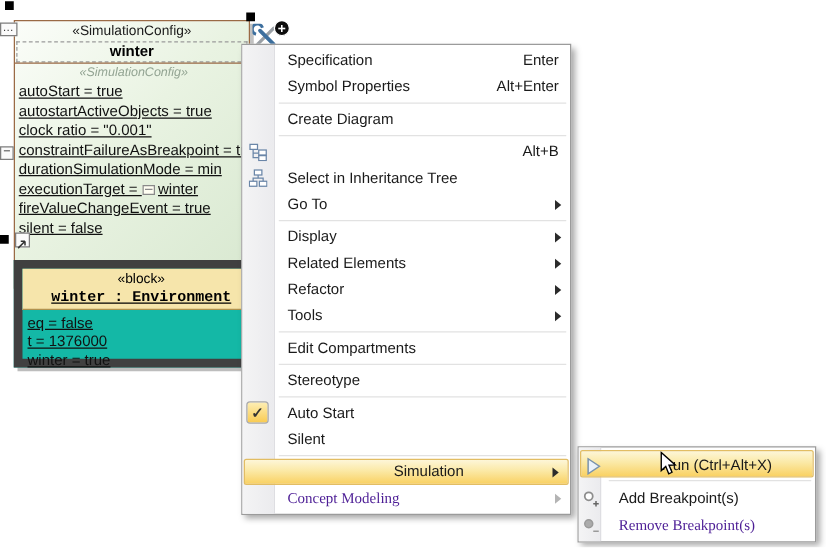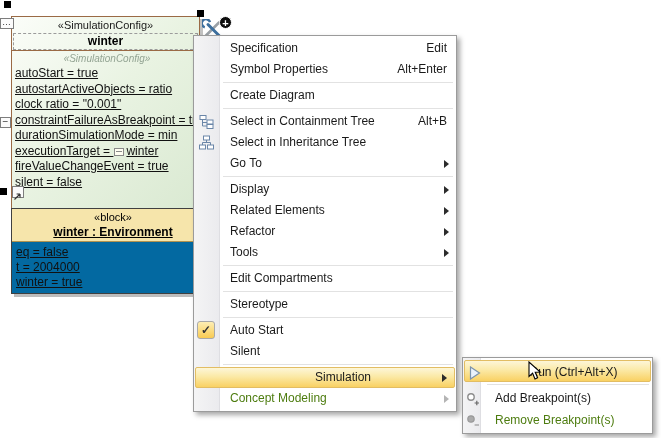--- a/index.html
+++ b/index.html
@@ -16,24 +16,24 @@
     text-align:center; font-weight:bold; font-size:12px; }
   .sim-body { border-top:1px solid #9a6a45; padding:1px 0 0 3px; }
   .sim-body-stereo { text-align:center; font-style:italic; font-size:10px; color:#93a493; height:14px; padding:1px 0; }
   .prop { font-size:12px; line-height:15.5px; white-space:nowrap; color:#111;text-decoration:underline; }
   .mini-el-icon { display:inline-block; width:10px; height:8px; border:1px solid #8a8a8a;
     background:#fffef2; vertical-align:-1px; margin:0 2px 0 1px; position:relative; }
   .mini-el-icon::after { content:""; position:absolute; left:1px; right:1px; top:2px; height:1px; background:#8a8a8a; }
 
   
   .env-box { position:absolute; left:11px; top:208px; width:204px; height:86px;
-    border:1px solid #404040; background:#0369a1; box-shadow:3px 3px 0 #bdbdbd; z-index:2; }
+    border:7px solid #404040; background:#14b8a6; box-shadow:3px 3px 0 #bdbdbd; z-index:2; }
   .env-header { background:#f6e5ab; border-bottom:1px solid #b0924f; padding:2px 0 1px 0; }
   .env-stereo { font-size:11px; text-align:center; height:14px; }
-  .env-name { font-size:12px; font-weight:bold; text-decoration:underline; text-align:center; height:15px; }
+  .env-name { font-size:12px; font-weight:bold; text-decoration:underline; text-align:center; height:15px;font-family:Liberation Mono, monospace; }
   .env-body { padding:3px 8px 0 4px; }
   .env-body .prop { line-height:15px; }
 
   
   .handle { position:absolute; width:7px; height:7px; background:#000; z-index:3; }
   .sq-btn { position:absolute; background:#fbfbfb; border:1px solid #7d7d7d; color:#333;
     text-align:center; z-index:3; }
   .dots-box { left:0; top:18px; width:14px; height:11px; font-size:9px; line-height:7px; letter-spacing:1px; }
   .minus-box { left:0; top:117px; width:11px; height:11px; font-size:10px; line-height:8px; }
   .nav-box { left:12px; top:186px; width:12px; height:12px; }
@@ -50,21 +50,21 @@
   .gutter { position:absolute; left:0; top:0; bottom:0; width:26px;
     background:linear-gradient(to right,#f4f4f5,#ebebee); border-right:1px solid #dedee2; }
   #simulation-submenu .gutter { width:18px; }
   .mi { position:relative; height:21px; line-height:21px; padding-left:36px; white-space:nowrap; cursor:default; }
   #simulation-submenu .mi { height:22px; line-height:22px; padding-left:32px; }
   .short { position:absolute; right:9px; top:0; }
   .msep { height:1px; background:#e2e2e2; margin:2px 3px 2px 29px; }
   #simulation-submenu .msep { margin-left:24px; }
   .arrow { position:absolute; right:7px; top:50%; margin-top:-4px; width:0; height:0;
     border-left:5px solid #2b2b2b; border-top:4px solid transparent; border-bottom:4px solid transparent; }
-  .disabled { color:#4d7c0f; }
+  .disabled { color:#4c1d95;font-family:Liberation Serif, serif; }
   .disabled .arrow { border-left-color:#b4b4b4; }
   .hl { margin:0 1px; border:1px solid #e2bd63; border-radius:2px;
     background:linear-gradient(#fdf6d8,#fbe9a6 45%,#f9d163); line-height:19px;text-align:center; }
   .gicon { position:absolute; left:5px; top:3px; }
   .chk { position:absolute; left:3px; top:1px; width:18px; height:18px; border:1px solid #a9a9a9;
     border-radius:3px; background:linear-gradient(#fdeeb4,#f9cb52); color:#333; font-size:12px;
     font-weight:bold; line-height:17px; text-align:center; }
   .play-wrap { position:absolute; left:4px; top:4px; }
   .bp-wrap { position:absolute; left:3px; top:4px; }
 
@@ -74,21 +74,21 @@
 <body>
 
 <div id="canvas">
 
   <div class="sim-box">
     <div class="sim-stereo">«SimulationConfig»</div>
     <div class="sim-name-row">winter</div>
     <div class="sim-body">
       <div class="sim-body-stereo">«SimulationConfig»</div>
       <div class="prop">autoStart = true</div>
-      <div class="prop">autostartActiveObjects = ratio</div>
+      <div class="prop">autostartActiveObjects = true</div>
       <div class="prop">clock ratio = "0.001"</div>
       <div class="prop">constraintFailureAsBreakpoint = true</div>
       <div class="prop">durationSimulationMode = min</div>
       <div class="prop"><span>executionTarget = </span><span class="mini-el-icon"></span><span>winter</span></div>
       <div class="prop">fireValueChangeEvent = true</div>
       <div class="prop">silent = false</div>
     </div>
   </div>
 
   <div class="handle" style="left:4px; top:1px;"></div>
@@ -111,31 +111,31 @@
   </div>
   <div class="plus-circle">+</div>
 
   <div class="env-box">
     <div class="env-header">
       <div class="env-stereo">«block»</div>
       <div class="env-name">winter : Environment</div>
     </div>
     <div class="env-body">
       <div class="prop">eq = false</div>
-      <div class="prop">t = 2004000</div>
+      <div class="prop">t = 1376000</div>
       <div class="prop">winter = true</div>
     </div>
   </div>
 
   <div class="menu" id="context-menu">
     <div class="gutter"></div>
 
     <div class="mi">
       <span>Specification</span>
-      <span class="short">Edit</span>
+      <span class="short">Enter</span>
     </div>
     <div class="mi">
       <span>Symbol Properties</span>
       <span class="short">Alt+Enter</span>
     </div>
     <div class="msep"></div>
 
     <div class="mi">
       <span>Create Diagram</span>
     </div>
@@ -143,21 +143,20 @@
 
     <div class="mi">
       <span class="gicon">
         <svg width="15" height="15" viewBox="0 0 15 15">
           <path d="M3.5 5 V12 H8 M3.5 8.5 H8" stroke="#6a86a8" fill="none"></path>
           <rect x="1" y="1.5" width="6" height="4" fill="#fff" stroke="#6a86a8"></rect>
           <rect x="8" y="6" width="6" height="4" fill="#fff" stroke="#6a86a8"></rect>
           <rect x="8" y="10.5" width="6" height="4" fill="#fff" stroke="#6a86a8"></rect>
         </svg>
       </span>
-      <span>Select in Containment Tree</span>
       <span class="short">Alt+B</span>
     </div>
     <div class="mi">
       <span class="gicon">
         <svg width="15" height="15" viewBox="0 0 15 15">
           <path d="M7.5 5 V7.5 M3.5 10 V7.5 H11.5 V10" stroke="#6a86a8" fill="none"></path>
           <rect x="4.5" y="1" width="6" height="4" fill="#fff" stroke="#6a86a8"></rect>
           <rect x="0.5" y="10" width="6" height="4" fill="#fff" stroke="#6a86a8"></rect>
           <rect x="8.5" y="10" width="6" height="4" fill="#fff" stroke="#6a86a8"></rect>
         </svg>

